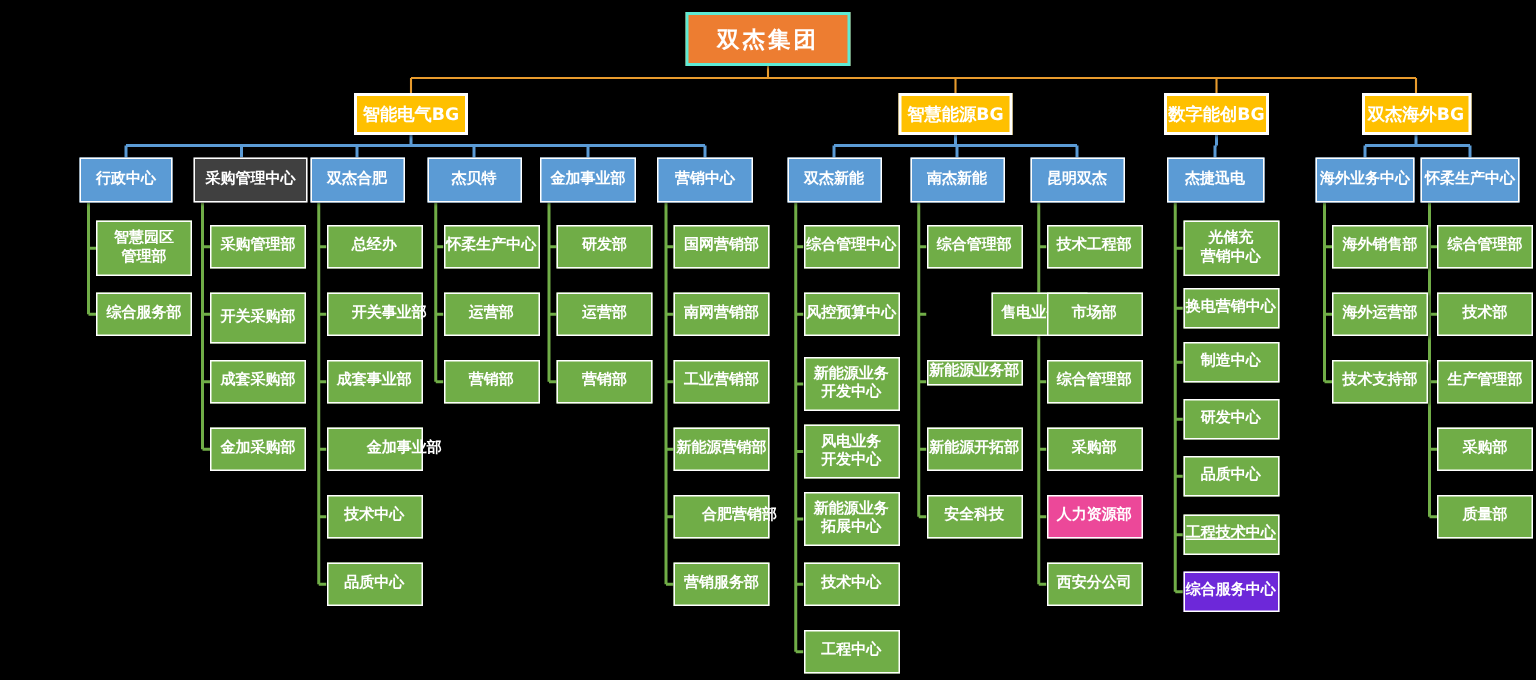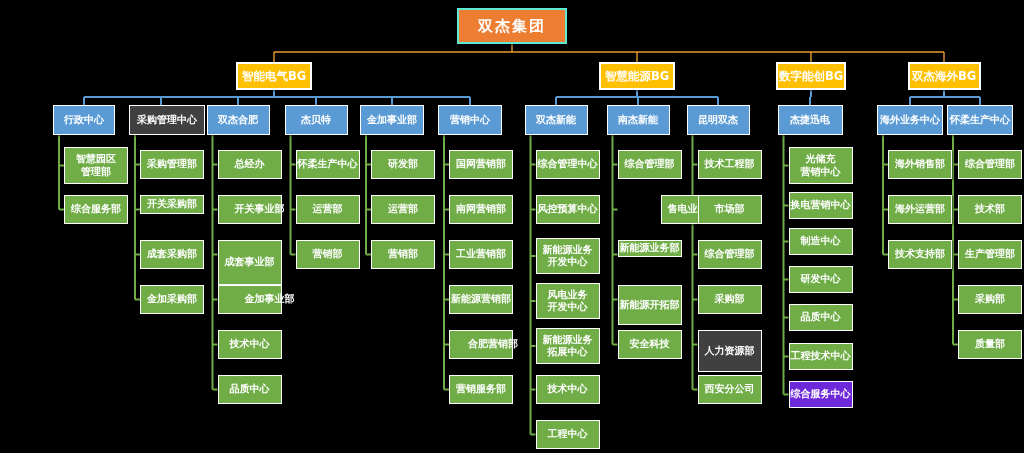--- a/index.html
+++ b/index.html
@@ -135,27 +135,27 @@
 <div class="node node-root" style="left: 457px; top: 8px; width: 110px; height: 36px; background: rgb(237, 125, 49); color: rgb(255, 255, 255);">双杰集团</div>
     <div class="node node-bg" style="left: 236px; top: 62px; width: 76px; height: 28px; background: rgb(255, 192, 0); color: rgb(255, 255, 255);">智能电气BG</div>
     <div class="node node-center" style="left: 53px; top: 105px; width: 62px; height: 30px; background: rgb(91, 155, 213); color: rgb(255, 255, 255);">行政中心</div>
     <div class="node node-dept" style="left: 64px; top: 147px; width: 64px; height: 37px; background: rgb(112, 173, 71); color: rgb(255, 255, 255);">
       <div>智慧园区</div>
       <div>管理部</div>
     </div>
     <div class="node node-dept" style="left: 64px; top: 195px; width: 64px; height: 29px; background: rgb(112, 173, 71); color: rgb(255, 255, 255);">综合服务部</div>
     <div class="node node-center" style="left: 129px; top: 105px; width: 76px; height: 30px; background: #404040; color: rgb(255, 255, 255);">采购管理中心</div>
     <div class="node node-dept" style="left: 140px; top: 150px; width: 64px; height: 29px; background: rgb(112, 173, 71); color: rgb(255, 255, 255);">采购管理部</div>
-    <div class="node node-dept" style="left: 140px; top: 195px; width: 64px; height: 19px; background: rgb(112, 173, 71); color: rgb(255, 255, 255);">开关采购部</div>
+    <div class="node node-dept" style="left: 140px; top: 195px; width: 64px; height: 34px; background: rgb(112, 173, 71); color: rgb(255, 255, 255);">开关采购部</div>
     <div class="node node-dept" style="left: 140px; top: 240px; width: 64px; height: 29px; background: rgb(112, 173, 71); color: rgb(255, 255, 255);">成套采购部</div>
     <div class="node node-dept" style="left: 140px; top: 285px; width: 64px; height: 29px; background: rgb(112, 173, 71); color: rgb(255, 255, 255);">金加采购部</div>
     <div class="node node-center" style="left: 206.5px; top: 105px; width: 63px; height: 30px; background: rgb(91, 155, 213); color: rgb(255, 255, 255);">双杰合肥</div>
     <div class="node node-dept" style="left: 217.5px; top: 150px; width: 64px; height: 29px; background: rgb(112, 173, 71); color: rgb(255, 255, 255);">总经办</div>
     <div class="node node-dept" style="left: 217.5px; top: 195px; width: 64px; height: 29px; background: rgb(112, 173, 71); color: rgb(255, 255, 255); padding-left: 20px;">开关事业部</div>
-    <div class="node node-dept" style="left: 217.5px; top: 240px; width: 64px; height: 45px; background: rgb(112, 173, 71); color: rgb(255, 255, 255);">成套事业部</div>
+    <div class="node node-dept" style="left: 217.5px; top: 240px; width: 64px; height: 29px; background: rgb(112, 173, 71); color: rgb(255, 255, 255);">成套事业部</div>
     <div class="node node-dept" style="left: 217.5px; top: 285px; width: 64px; height: 29px; background: rgb(112, 173, 71); color: rgb(255, 255, 255); padding-left: 40px;">金加事业部</div>
     <div class="node node-dept" style="left: 217.5px; top: 330px; width: 64px; height: 29px; background: rgb(112, 173, 71); color: rgb(255, 255, 255);">技术中心</div>
     <div class="node node-dept" style="left: 217.5px; top: 375px; width: 64px; height: 29px; background: rgb(112, 173, 71); color: rgb(255, 255, 255);">品质中心</div>
     <div class="node node-center" style="left: 284.5px; top: 105px; width: 63px; height: 30px; background: rgb(91, 155, 213); color: rgb(255, 255, 255);">杰贝特</div>
     <div class="node node-dept" style="left: 295.5px; top: 150px; width: 64px; height: 29px; background: rgb(112, 173, 71); color: rgb(255, 255, 255);">怀柔生产中心</div>
     <div class="node node-dept" style="left: 295.5px; top: 195px; width: 64px; height: 29px; background: rgb(112, 173, 71); color: rgb(255, 255, 255);">运营部</div>
     <div class="node node-dept" style="left: 295.5px; top: 240px; width: 64px; height: 29px; background: rgb(112, 173, 71); color: rgb(255, 255, 255);">营销部</div>
     <div class="node node-center" style="left: 360px; top: 105px; width: 64px; height: 30px; background: rgb(91, 155, 213); color: rgb(255, 255, 255);">金加事业部</div>
     <div class="node node-dept" style="left: 371px; top: 150px; width: 64px; height: 29px; background: rgb(112, 173, 71); color: rgb(255, 255, 255);">研发部</div>
     <div class="node node-dept" style="left: 371px; top: 195px; width: 64px; height: 29px; background: rgb(112, 173, 71); color: rgb(255, 255, 255);">运营部</div>
@@ -182,40 +182,40 @@
     <div class="node node-dept" style="left: 535.5px; top: 328px; width: 64px; height: 36px; background: rgb(112, 173, 71); color: rgb(255, 255, 255);">
       <div>新能源业务</div>
       <div>拓展中心</div>
     </div>
     <div class="node node-dept" style="left: 535.5px; top: 375px; width: 64px; height: 29px; background: rgb(112, 173, 71); color: rgb(255, 255, 255);">技术中心</div>
     <div class="node node-dept" style="left: 535.5px; top: 420px; width: 64px; height: 29px; background: rgb(112, 173, 71); color: rgb(255, 255, 255);">工程中心</div>
     <div class="node node-center" style="left: 606.5px; top: 105px; width: 63px; height: 30px; background: rgb(91, 155, 213); color: rgb(255, 255, 255);">南杰新能</div>
     <div class="node node-dept" style="left: 617.5px; top: 150px; width: 64px; height: 29px; background: rgb(112, 173, 71); color: rgb(255, 255, 255);">综合管理部</div>
     <div class="node node-dept" style="left: 617.5px; top: 195px; width: 64px; height: 29px; background: rgb(112, 173, 71); color: rgb(255, 255, 255); margin-left: 43px;">售电业务部</div>
     <div class="node node-dept" style="left: 617.5px; top: 240px; width: 64px; height: 17px; background: rgb(112, 173, 71); color: rgb(255, 255, 255);">新能源业务部</div>
-    <div class="node node-dept" style="left: 617.5px; top: 285px; width: 64px; height: 40px; background: rgb(112, 173, 71); color: rgb(255, 255, 255);">新能源开拓部</div>
+    <div class="node node-dept" style="left: 617.5px; top: 285px; width: 64px; height: 29px; background: rgb(112, 173, 71); color: rgb(255, 255, 255);">新能源开拓部</div>
     <div class="node node-dept" style="left: 617.5px; top: 330px; width: 64px; height: 29px; background: rgb(112, 173, 71); color: rgb(255, 255, 255);">安全科技</div>
     <div class="node node-center" style="left: 686.5px; top: 105px; width: 63px; height: 30px; background: rgb(91, 155, 213); color: rgb(255, 255, 255);">昆明双杰</div>
     <div class="node node-dept" style="left: 697.5px; top: 150px; width: 64px; height: 29px; background: rgb(112, 173, 71); color: rgb(255, 255, 255);">技术工程部</div>
     <div class="node node-dept" style="left: 697.5px; top: 195px; width: 64px; height: 29px; background: rgb(112, 173, 71); color: rgb(255, 255, 255);">市场部</div>
     <div class="node node-dept" style="left: 697.5px; top: 240px; width: 64px; height: 29px; background: rgb(112, 173, 71); color: rgb(255, 255, 255);">综合管理部</div>
     <div class="node node-dept" style="left: 697.5px; top: 285px; width: 64px; height: 29px; background: rgb(112, 173, 71); color: rgb(255, 255, 255);">采购部</div>
-    <div class="node node-dept" style="left: 697.5px; top: 330px; width: 64px; height: 42px; background: #404040; color: rgb(255, 255, 255);">人力资源部</div>
+    <div class="node node-dept" style="left: 697.5px; top: 330px; width: 64px; height: 29px; background: #ec4899; color: rgb(255, 255, 255);">人力资源部</div>
     <div class="node node-dept" style="left: 697.5px; top: 375px; width: 64px; height: 29px; background: rgb(112, 173, 71); color: rgb(255, 255, 255);">西安分公司</div>
     <div class="node node-bg" style="left: 776px; top: 62px; width: 70px; height: 28px; background: rgb(255, 192, 0); color: rgb(255, 255, 255);">数字能创BG</div>
     <div class="node node-center" style="left: 777.5px; top: 105px; width: 65px; height: 30px; background: rgb(91, 155, 213); color: rgb(255, 255, 255);">杰捷迅电</div>
     <div class="node node-dept" style="left: 788.5px; top: 147px; width: 64px; height: 37px; background: rgb(112, 173, 71); color: rgb(255, 255, 255);">
       <div>光储充</div>
       <div>营销中心</div>
     </div>
     <div class="node node-dept" style="left: 788.5px; top: 192px; width: 64px; height: 27px; background: rgb(112, 173, 71); color: rgb(255, 255, 255);">换电营销中心</div>
     <div class="node node-dept" style="left: 788.5px; top: 228px; width: 64px; height: 27px; background: rgb(112, 173, 71); color: rgb(255, 255, 255);">制造中心</div>
     <div class="node node-dept" style="left: 788.5px; top: 266px; width: 64px; height: 27px; background: rgb(112, 173, 71); color: rgb(255, 255, 255);">研发中心</div>
     <div class="node node-dept" style="left: 788.5px; top: 304px; width: 64px; height: 27px; background: rgb(112, 173, 71); color: rgb(255, 255, 255);">品质中心</div>
-    <div class="node node-dept" style="left: 788.5px; top: 343px; width: 64px; height: 27px; background: rgb(112, 173, 71); color: rgb(255, 255, 255);">工程技术中心</div>
+    <div class="node node-dept" style="left: 788.5px; top: 343px; width: 64px; height: 27px; background: rgb(112, 173, 71); color: rgb(255, 255, 255); text-decoration: underline;">工程技术中心</div>
     <div class="node node-dept" style="left: 788.5px; top: 381px; width: 64px; height: 27px; background: #6d28d9; color: rgb(255, 255, 255);">综合服务中心</div>
     <div class="node node-bg" style="left: 907.5px; top: 62px; width: 73px; height: 28px; background: rgb(255, 192, 0); color: rgb(255, 255, 255);">双杰海外BG</div>
     <div class="node node-center" style="left: 877px; top: 105px; width: 66px; height: 30px; background: rgb(91, 155, 213); color: rgb(255, 255, 255);">海外业务中心</div>
     <div class="node node-dept" style="left: 888px; top: 150px; width: 64px; height: 29px; background: rgb(112, 173, 71); color: rgb(255, 255, 255);">海外销售部</div>
     <div class="node node-dept" style="left: 888px; top: 195px; width: 64px; height: 29px; background: rgb(112, 173, 71); color: rgb(255, 255, 255);">海外运营部</div>
     <div class="node node-dept" style="left: 888px; top: 240px; width: 64px; height: 29px; background: rgb(112, 173, 71); color: rgb(255, 255, 255);">技术支持部</div>
     <div class="node node-center" style="left: 947px; top: 105px; width: 66px; height: 30px; background: rgb(91, 155, 213); color: rgb(255, 255, 255);">怀柔生产中心</div>
     <div class="node node-dept" style="left: 958px; top: 150px; width: 64px; height: 29px; background: rgb(112, 173, 71); color: rgb(255, 255, 255);">综合管理部</div>
     <div class="node node-dept" style="left: 958px; top: 195px; width: 64px; height: 29px; background: rgb(112, 173, 71); color: rgb(255, 255, 255);">技术部</div>
     <div class="node node-dept" style="left: 958px; top: 240px; width: 64px; height: 29px; background: rgb(112, 173, 71); color: rgb(255, 255, 255);">生产管理部</div>

